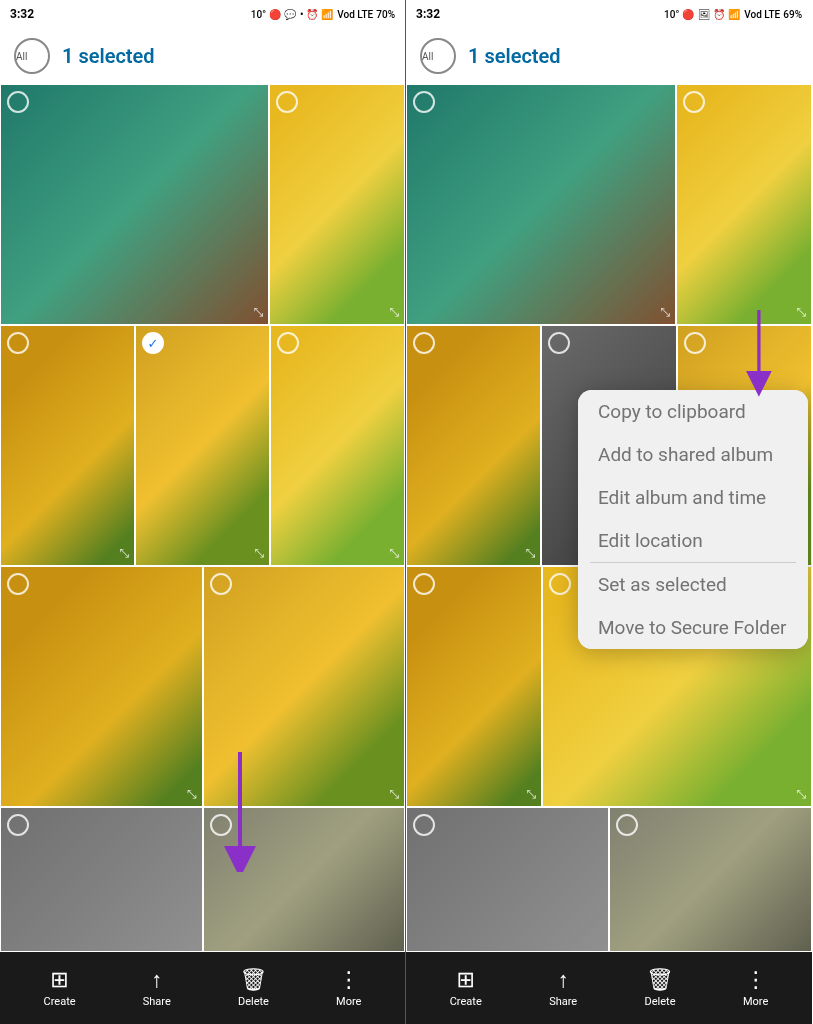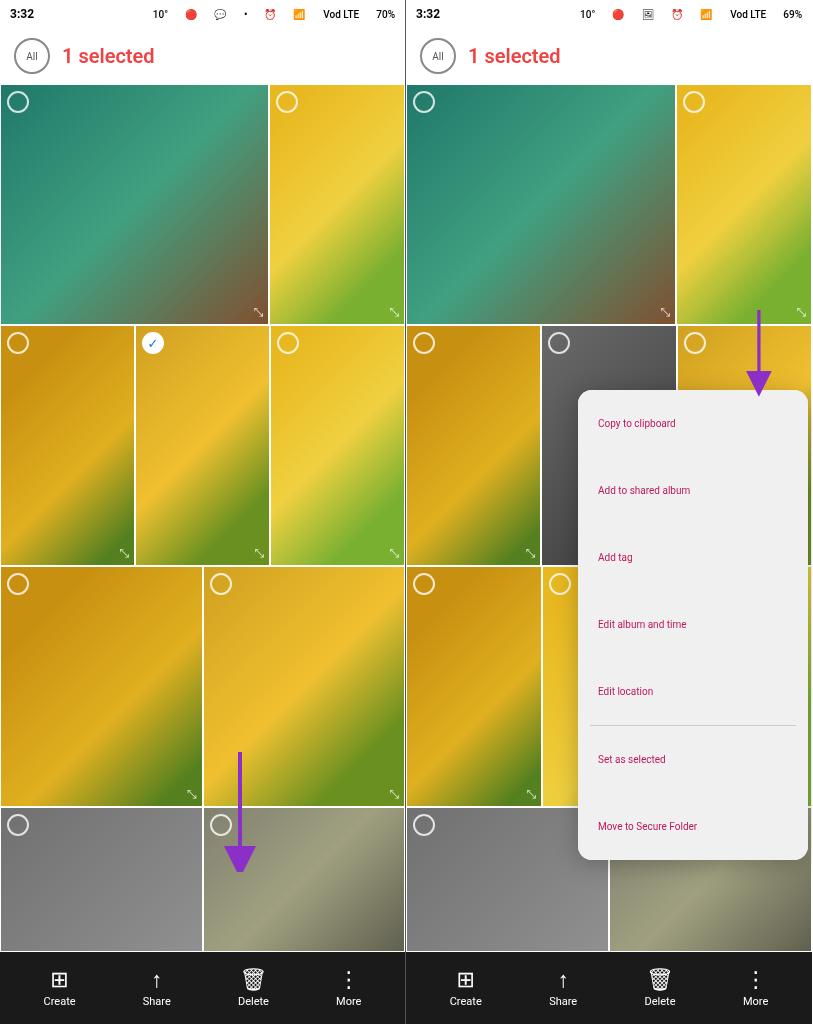--- a/index.html
+++ b/index.html
@@ -30,47 +30,46 @@
       height: 28px;
       background: #fff;
       display: flex;
       align-items: center;
       justify-content: space-between;
       padding: 0 10px;
       font-size: 11px;
       font-weight: 500;
     }
     .status-time { font-weight: 700; font-size: 12px; }
-    .status-icons { display: flex; align-items: center; gap: 17px; font-size: 10px; }
+    .status-icons { display: flex; align-items: center; gap: 3px; font-size: 10px; }
 
     
     .header {
       height: 56px;
       display: flex;
       align-items: center;
       padding: 0 14px;
       gap: 12px;
       background: #fff;
     }
     .circle-all {
       width: 36px;
       height: 36px;
       border-radius: 50%;
       border: 2px solid #888;
       display: flex;
       align-items: center;
-      justify-content: center;
       font-size: 10px;
       color: #555;
       flex-shrink: 0;
     }
     .selected-text {
       font-size: 20px;
       font-weight: 600;
-      color: #ef4444;
+      color: #0369a1;
     }
 
     
     .photo-grid {
       flex: 1;
       display: flex;
       flex-direction: column;
       overflow: hidden;
       position: relative;
     }
@@ -164,23 +163,23 @@
       right: 4px;
       top: 390px;
       width: 230px;
       background: #f0f0f0;
       border-radius: 14px;
       box-shadow: 0 4px 24px rgba(0,0,0,0.25);
       z-index: 20;
       overflow: hidden;
     }
     .menu-item {
-      padding: 28px 20px;
-      font-size: 10px;
-      color: #be185d;
+      padding: 10px 20px;
+      font-size: 19px;
+      color: #737373;
       cursor: pointer;
       background: #f0f0f0;
       border-bottom: none;
     }
     .menu-divider {
       height: 1px;
       background: #ccc;
       margin: 0 12px;
     }
 
@@ -400,21 +399,20 @@
       <marker id="arrowhead-right" markerWidth="8" markerHeight="8" refX="4" refY="4" orient="auto">
         <polygon points="0 0, 8 4, 0 8" fill="#8B2FC9"></polygon>
       </marker>
     </defs>
     <path d="M 35 0 C 35 50 35 60 35 90" stroke="#8B2FC9" stroke-width="4" fill="none" marker-end="url(#arrowhead-right)"></path>
   </svg>
 
   <div class="context-menu">
     <div class="menu-item">Copy to clipboard</div>
     <div class="menu-item">Add to shared album</div>
-    <div class="menu-item">Add tag</div>
     <div class="menu-item">Edit album and time</div>
     <div class="menu-item">Edit location</div>
     <div class="menu-divider"></div>
     <div class="menu-item">Set as selected</div>
     <div class="menu-item">Move to Secure Folder</div>
   </div>
 
   <div class="bottom-toolbar">
     <div class="toolbar-item">
       <span class="toolbar-icon">⊞</span>

